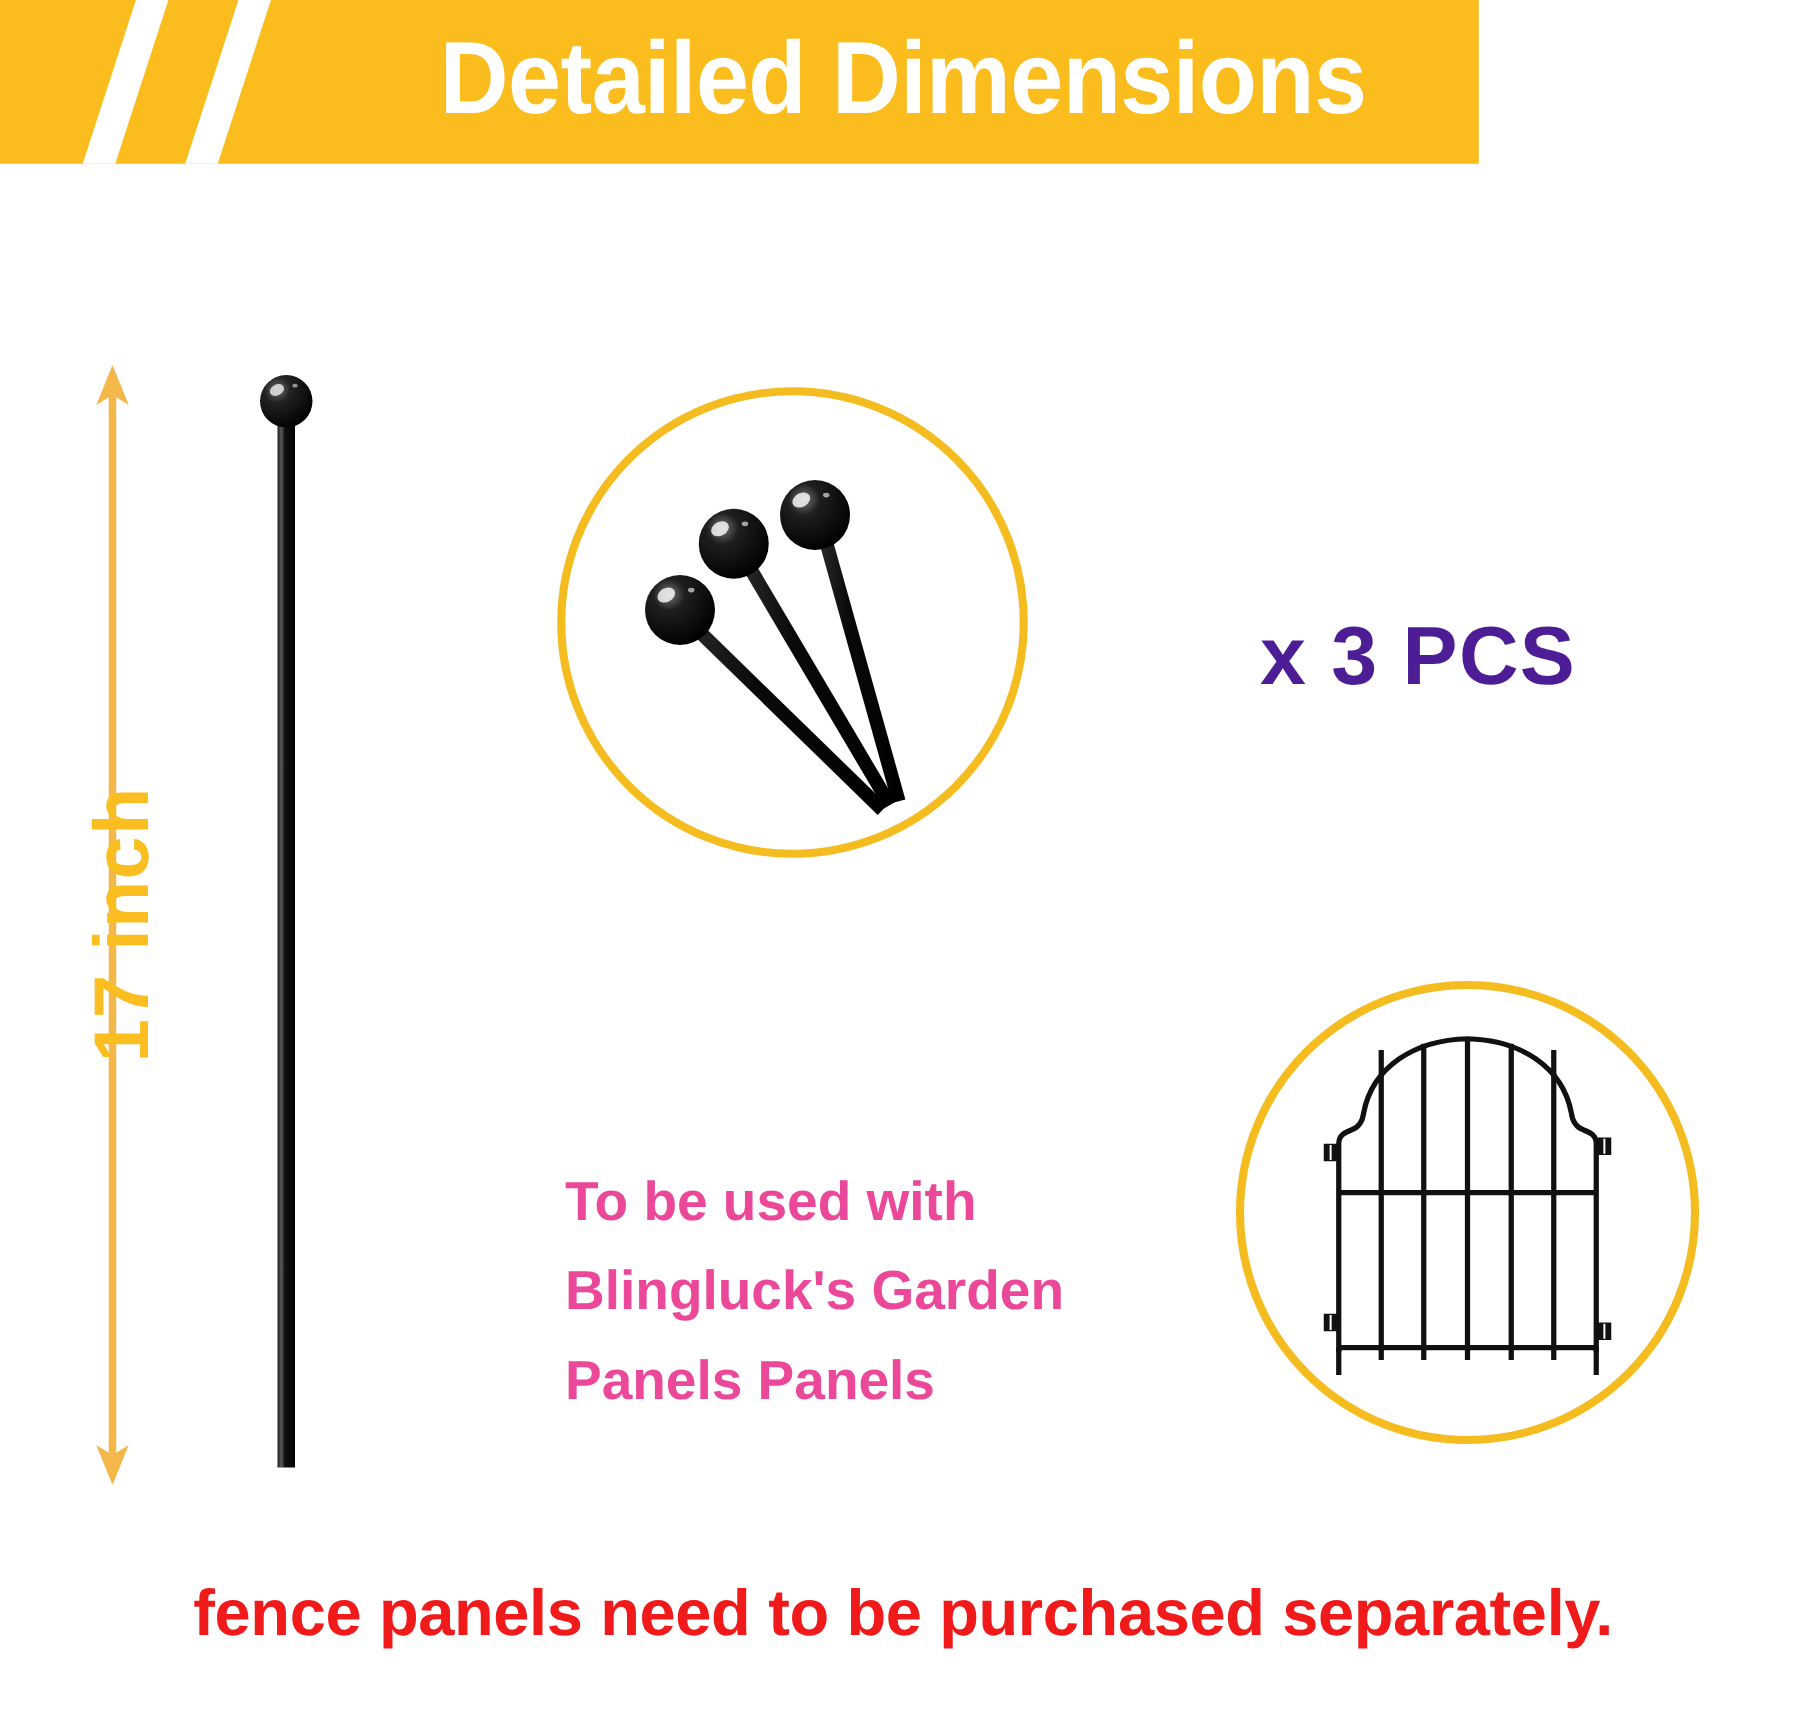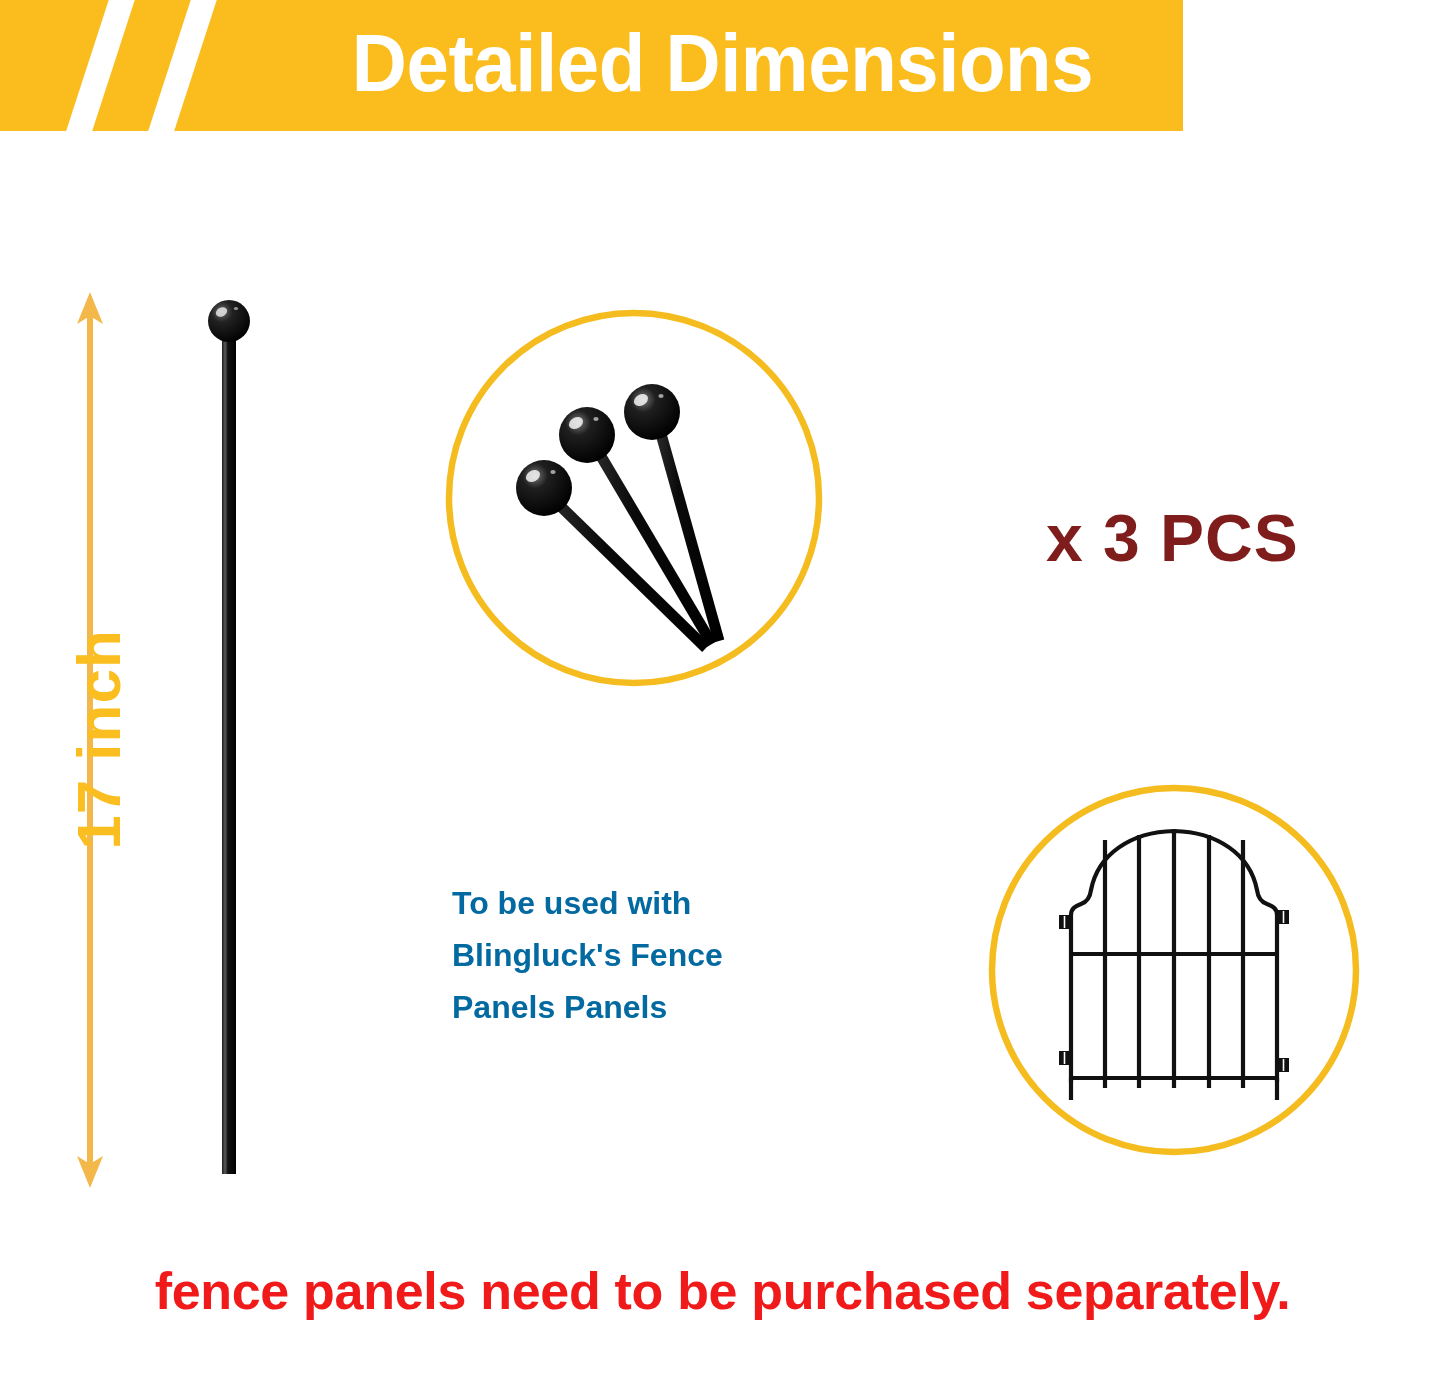--- a/index.html
+++ b/index.html
@@ -104,41 +104,40 @@
     position: absolute;
     left: 444px;
     top: 308px;
     width: 380px;
     height: 380px;
   }
 
   
   .pcs-label {
     position: absolute;
-    left: 1046px;
+    left: 1008px;
     top: 486px;
-    color: #7f1d1d;
+    color: #4c1d95;
     font-family: "Liberation Sans", sans-serif;
     font-weight: bold;
     font-size: 66px;
     letter-spacing: 1px;
     white-space: nowrap;
-    margin-top: 14px;
   }
 
   
   .usage-text {
     position: absolute;
     left: 452px;
-    top: 878px;
+    top: 926px;
     width: 520px;
-    color: #0369a1;
-    font-family: "Liberation Sans", sans-serif;
-    font-weight: bold;
-    font-size: 32px;
+    color: #ec4899;
+    font-family: "Liberation Sans", sans-serif;
+    font-weight: bold;
+    font-size: 44px;
     line-height: 1.62;
   }
   .usage-text div { white-space: nowrap; }
 
   
   .panel-circle {
     position: absolute;
     left: 986px;
     top: 782px;
     width: 376px;
@@ -244,21 +243,21 @@
         <ellipse cx="89" cy="168" rx="7.5" ry="5.5" fill="#ffffff" opacity="0.8" transform="rotate(-30 89 168)"></ellipse>
         <ellipse cx="109" cy="164" rx="2.6" ry="1.9" fill="#ffffff" opacity="0.6"></ellipse>
       </g>
     </svg>
   </div>
 
   <div class="pcs-label">x 3 PCS</div>
 
   <div class="usage-text">
     <div>To be used with</div>
-    <div>Blingluck's Fence</div>
+    <div>Blingluck's Garden</div>
     <div>Panels Panels</div>
   </div>
 
   <div class="panel-circle">
     <svg width="376" height="376" viewBox="0 0 376 376">
 
       <circle cx="188" cy="188" r="182" fill="none" stroke="#F5BC20" stroke-width="6.5"></circle>
 
       <g stroke="#111111" fill="none" stroke-width="4.2" stroke-linecap="butt">
 

